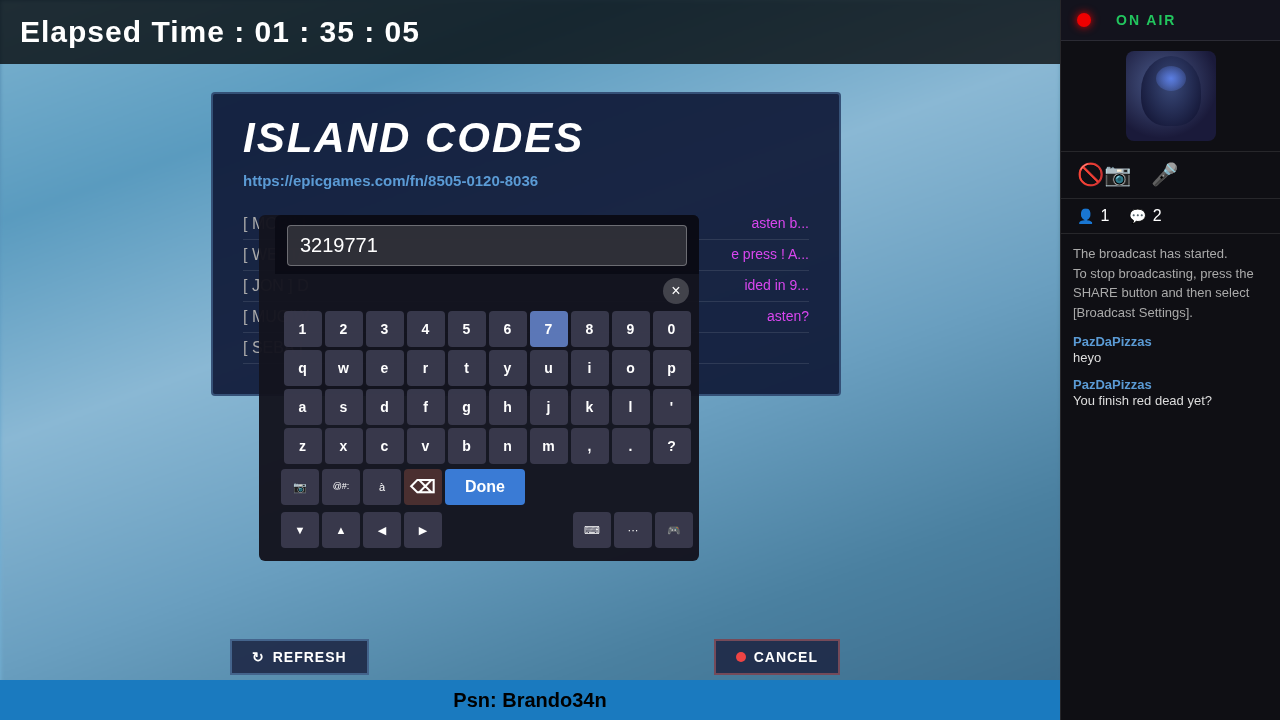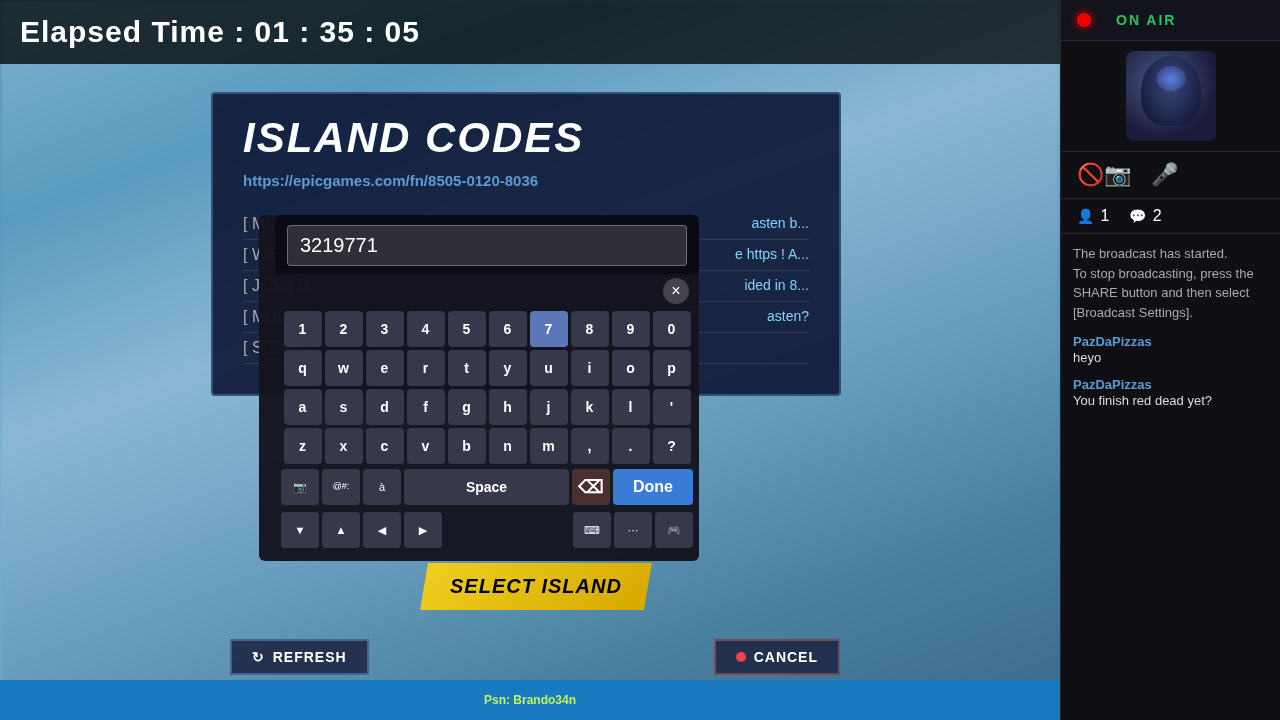--- a/index.html
+++ b/index.html
@@ -242,22 +242,22 @@
       width: 1060px;
       height: 40px;
       background: #1a7abf;
       display: flex;
       align-items: center;
       justify-content: center;
       z-index: 10;
     }
 
     #psn-label {
-      color: #bef264;
-      font-size: 12px;
+      color: #000000;
+      font-size: 20px;
       font-weight: bold;
     }
 
     
     #stream-panel {
       position: absolute;
       right: 0; top: 0;
       width: 220px;
       height: 720px;
       background: rgba(15, 15, 20, 0.97);
@@ -446,21 +446,21 @@
 
     .cancel-dot {
       width: 10px;
       height: 10px;
       background: #e44;
       border-radius: 50%;
     }
 
     
     .preview-text {
-      color: #7dd3fc;
+      color: #d946ef;
       font-size: 14px;
       text-align: right;
     }
   </style>
 </head>
 <body>
 
 <div id="game-area">
   <div id="game-bg-blur"></div>
 
@@ -475,25 +475,25 @@
     <div id="island-codes-url">
       <span>https://epicgames.com/fn/</span><span>8505-0120-8036</span>
     </div>
 
     <div class="island-list-item">
       <span class="bracket">[ MOBILI</span>
       <span class="preview-text" style="float:right;">asten b...</span>
     </div>
     <div class="island-list-item">
       <span class="bracket">[ WERTA</span>
-      <span class="preview-text" style="float:right;">e https ! A...</span>
+      <span class="preview-text" style="float:right;">e press ! A...</span>
     </div>
     <div class="island-list-item">
       <span class="bracket">[ JON ] D</span>
-      <span class="preview-text" style="float:right;">ided in 8...</span>
+      <span class="preview-text" style="float:right;">ided in 9...</span>
     </div>
     <div class="island-list-item">
       <span class="bracket">[ MUGIW</span>
       <span class="preview-text" style="float:right;">asten?</span>
     </div>
     <div class="island-list-item">
       <span class="bracket">[ SEBA ]</span>
     </div>
   </div>
 
@@ -554,21 +554,20 @@
       <button class="kb-key">m</button>
       <button class="kb-key">,</button>
       <button class="kb-key">.</button>
       <button class="kb-key">?</button>
     </div>
 
     <div class="kb-bottom-row">
       <button class="kb-icon-btn">📷</button>
       <button class="kb-icon-btn" style="font-size:9px;">@#:</button>
       <button class="kb-icon-btn">à</button>
-      <button class="kb-key space-bar">Space</button>
       <button class="kb-key backspace-btn" style="font-size:18px;">⌫</button>
       <button class="kb-key done-btn">Done</button>
     </div>
 
     <div class="kb-bottom-row" style="margin-top:2px;">
       <button class="kb-icon-btn">▼</button>
       <button class="kb-icon-btn">▲</button>
       <button class="kb-icon-btn">◀</button>
       <button class="kb-icon-btn">▶</button>
       <div style="flex:1;"></div>
@@ -582,21 +581,20 @@
     <button class="action-btn-refresh">
       <span>↻</span>
       <span>REFRESH</span>
     </button>
     <button class="action-btn-cancel">
       <span class="cancel-dot"></span>
       <span>CANCEL</span>
     </button>
   </div>
 
-  <button id="select-island-btn">SELECT ISLAND</button>
 
   <div id="bottom-bar">
     <span id="psn-label">Psn: Brando34n</span>
   </div>
 </div>
 
 <div id="stream-panel">
 
   <div id="on-air-bar">
     <div id="on-air-dot"></div>

